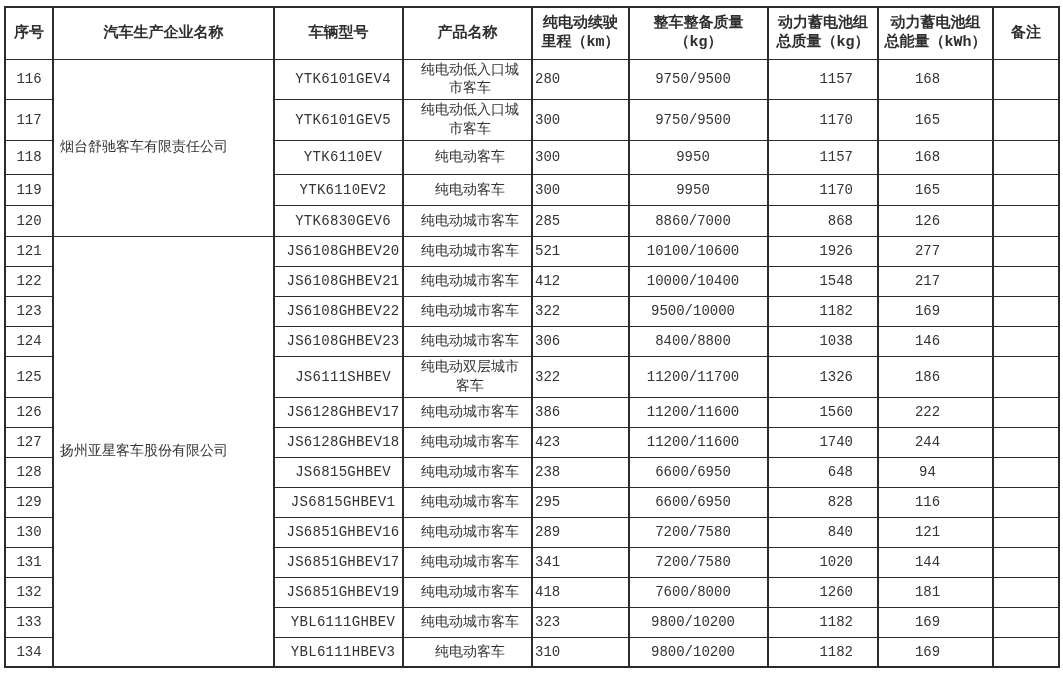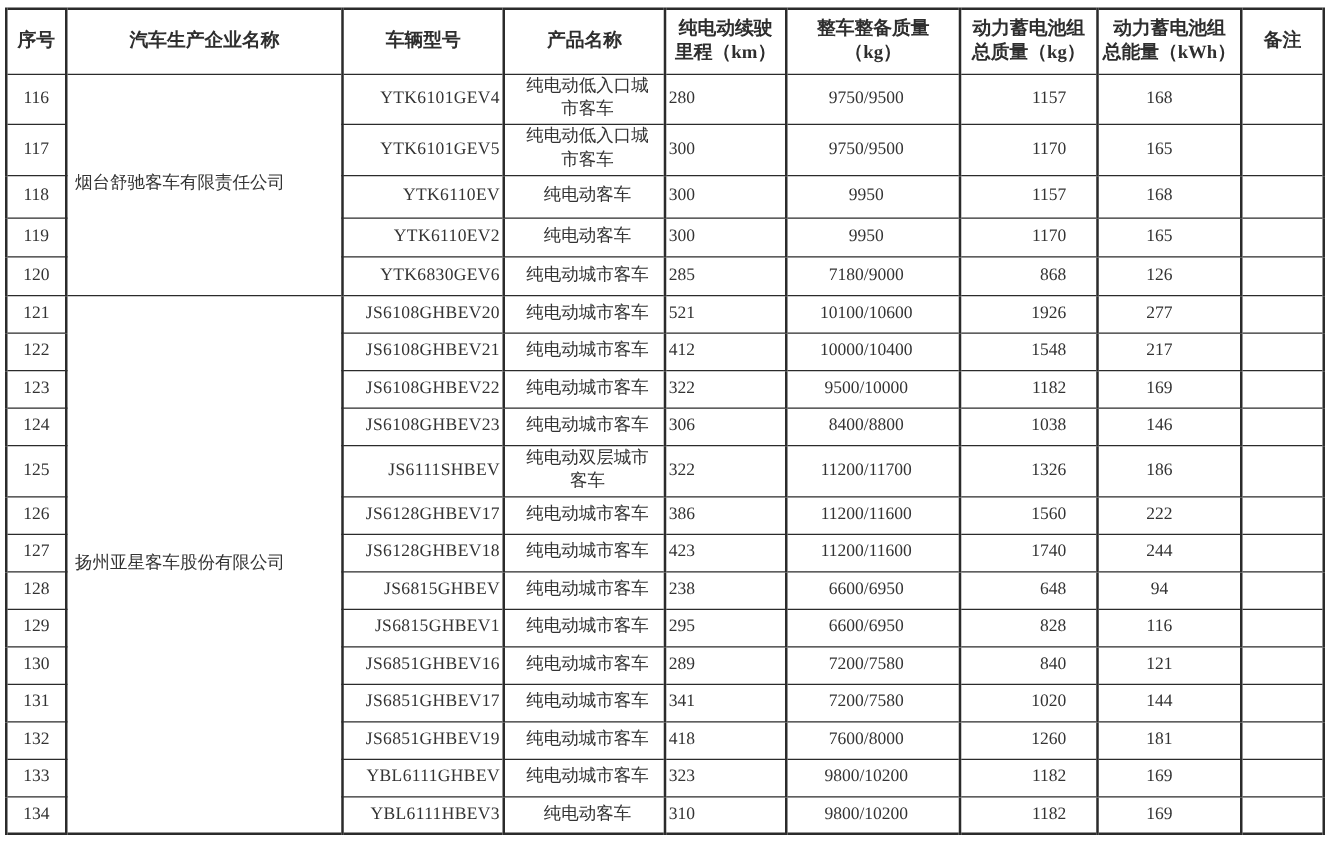--- a/index.html
+++ b/index.html
@@ -3,21 +3,21 @@
 <meta charset="utf-8">
 <style>
   * { box-sizing: border-box; }
   html, body { margin: 0; padding: 0; }
   body { background: #ffffff; }
   .page {
     position: relative;
     width: 1063px;
     height: 673px;
     background: #ffffff;
-    font-family: Liberation Serif, serif;
+    font-family: Liberation Mono, monospace;
     color: #333333;
     overflow: hidden;
     padding-left: 24px;
   }
   table.doc-table {
     position: absolute;
     left: 4px;
     top: 6px;
     width: 1054px;
     border-collapse: collapse;
@@ -45,21 +45,21 @@
     line-height: 1.35;
   }
   tr.hdr    { height: 52px; }
   tr.h39    { height: 39px; }
   tr.h40    { height: 40px; }
   tr.h34    { height: 34px; }
   tr.h31    { height: 31px; }
   tr.h30    { height: 30px; }
   td.seq     { text-align: center; }
   td.company { text-align: left; padding-left: 6px; margin-left: 23px; }
-  td.model   { text-align: right; padding-left: 11px; letter-spacing: 0.3px; }
+  td.model   { text-align: center; padding-left: 11px; letter-spacing: 0.3px; }
   td.product { text-align: center; padding-left: 7px; white-space: pre-line; }
   td.range   { text-align: left; padding-right: 9px; }
   td.mass    { text-align: center; padding-right: 13px; }
   td.bmass   { text-align: right; padding-right: 24px; }
   td.energy  { text-align: center; padding-right: 18px; }
   td.remark  { }
 </style>
 </head>
 <body>
 
@@ -134,21 +134,21 @@
       <td class="mass">9950</td>
       <td class="bmass">1170</td>
       <td class="energy">165</td>
       <td class="remark"></td>
     </tr>
     <tr class="h31">
       <td class="seq">120</td>
       <td class="model">YTK6830GEV6</td>
       <td class="product">纯电动城市客车</td>
       <td class="range">285</td>
-      <td class="mass">7180/9000</td>
+      <td class="mass">8860/7000</td>
       <td class="bmass">868</td>
       <td class="energy">126</td>
       <td class="remark"></td>
     </tr>
 
     <tr class="h30">
       <td class="seq">121</td>
       <td class="company" rowspan="14">扬州亚星客车股份有限公司</td>
       <td class="model">JS6108GHBEV20</td>
       <td class="product">纯电动城市客车</td>

